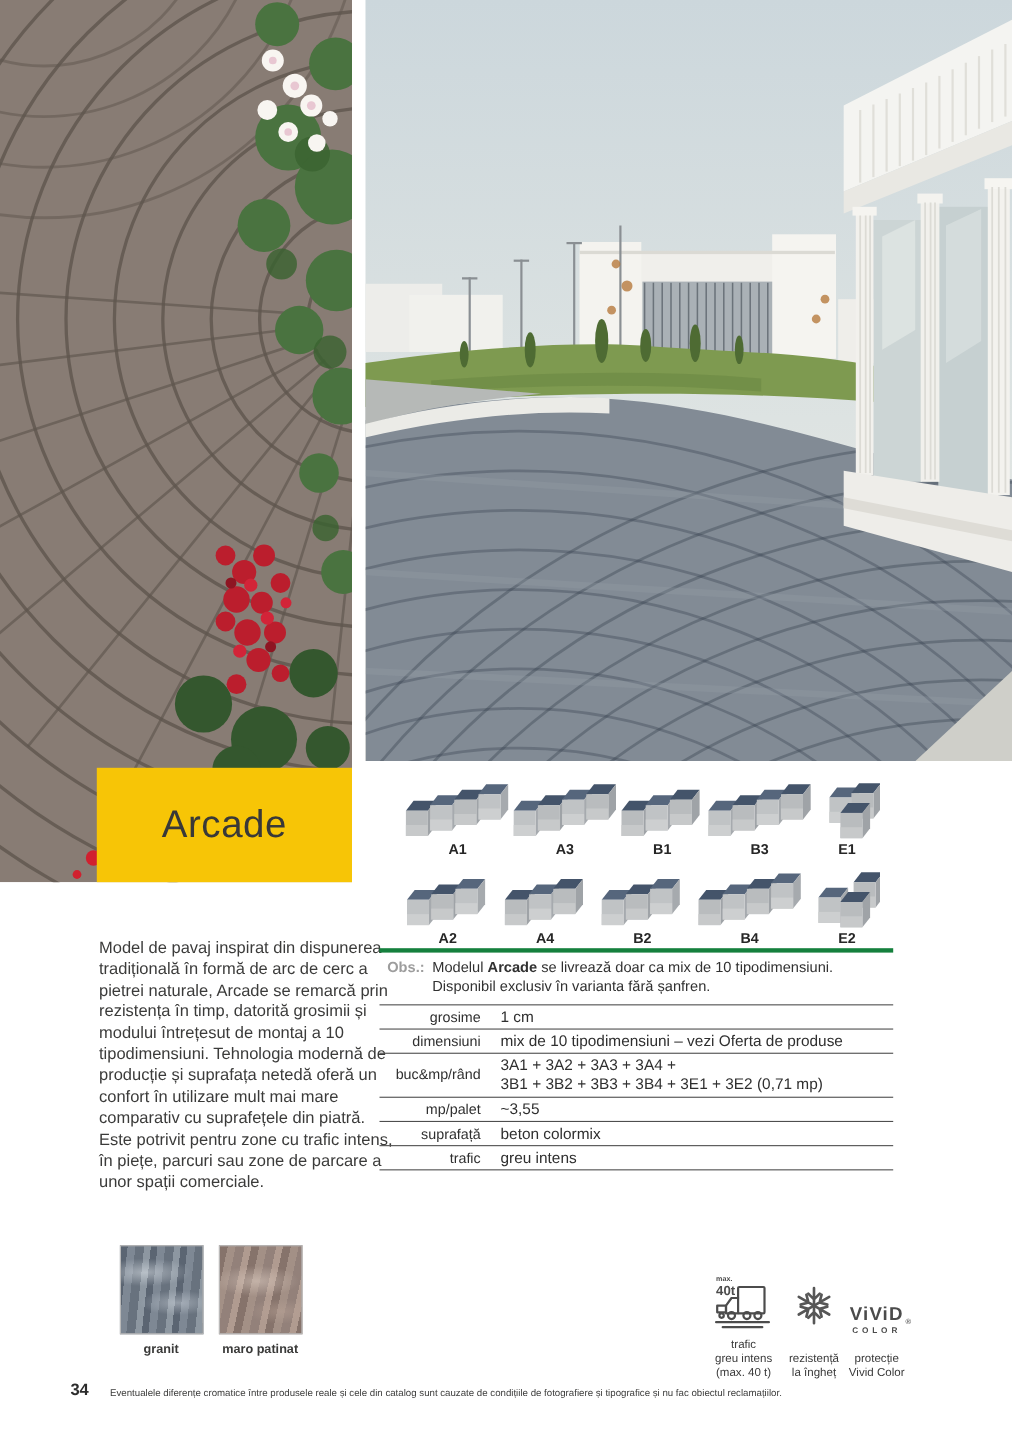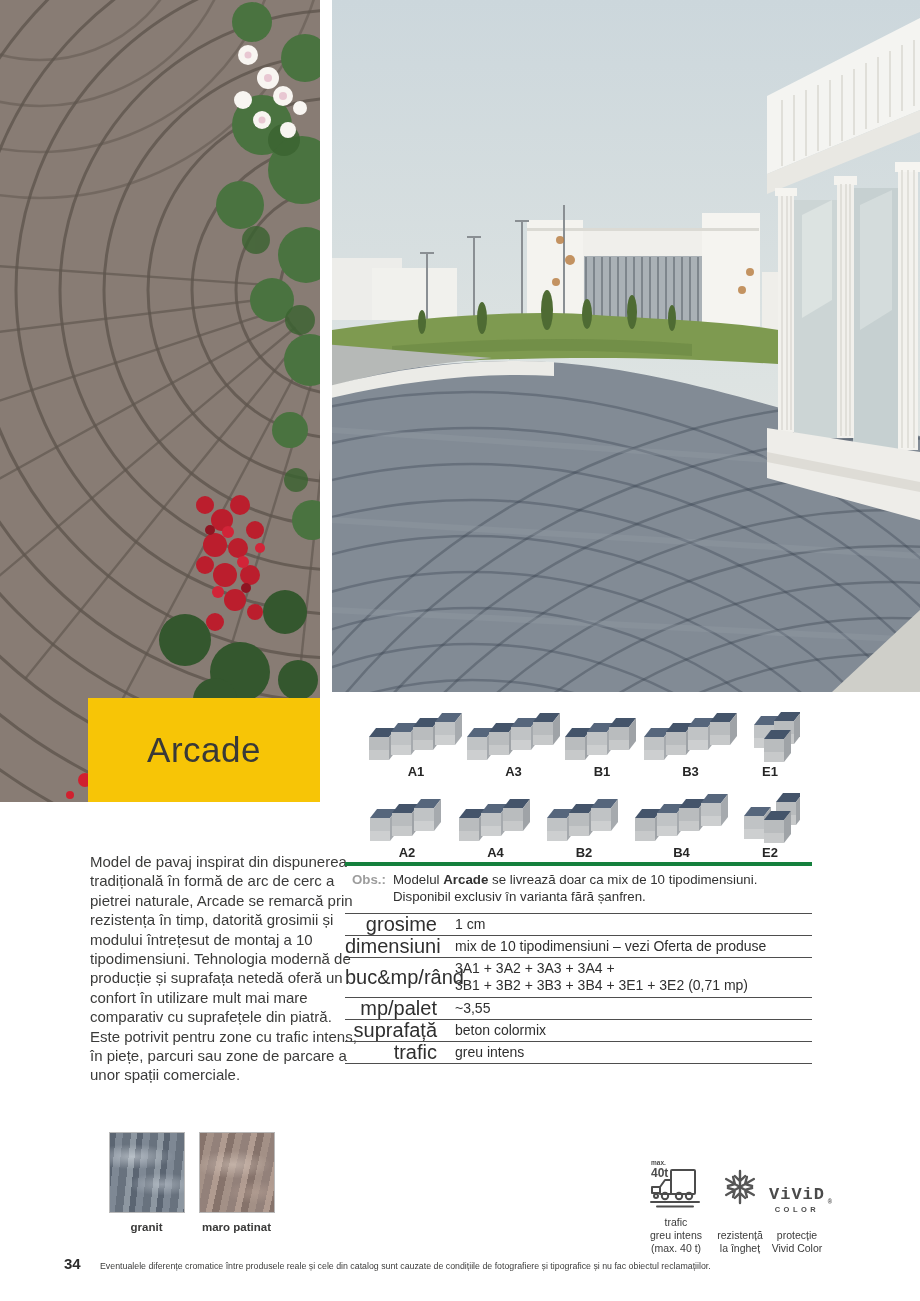--- a/index.html
+++ b/index.html
@@ -28,21 +28,21 @@
   .intro { position:absolute; left:90px; top:852px; width:268px;
            font-size:15px; line-height:19.4px; color:#3b3b3a; }
 
   
   .specs { position:absolute; left:345px; top:862px; width:467px; border-top:4px solid #15803d; }
   .obs { display:flex; gap:7px; padding:6px 0 8px 7px; font-size:13.3px; line-height:16.5px; color:#313131; }
   .obs-label { color:#9d9d9d; font-weight:bold; white-space:nowrap; }
   .spec-table { width:100%; }
   .spec-row { display:flex; border-top:1px solid #4e4e4e; align-items:flex-start; }
   .spec-row:last-child { border-bottom:1px solid #4e4e4e; }
-  .spec-label { width:92px; text-align:right; font-size:20px; line-height:21px; color:#2f2f2f; flex:none; }
+  .spec-label { width:92px; text-align:right; font-size:13px; line-height:21px; color:#2f2f2f; flex:none; }
   .spec-value { flex:1; padding-left:18px; font-size:14px; line-height:21px; color:#2f2f2f; }
   .spec-row.double .spec-value { line-height:17px; padding-top:2px; padding-bottom:3px; }
   .spec-row.double .spec-label { line-height:38px; }
 
   
   .swatches { position:absolute; left:87px; top:1132px; display:flex; gap:14px; }
   .swatch { width:76px; display:flex; flex-direction:column; align-items:center;padding-left:43px; }
   .swatch-img { width:76px; height:81px; border:1px solid #b9b9b9; }
   .swatch-img.granit { background:
       radial-gradient(60px 18px at 30% 30%, rgba(220,226,232,.55), rgba(0,0,0,0) 70%),
@@ -57,21 +57,21 @@
   .swatch-name { font-size:11.5px; font-weight:bold; color:#3a3a39; margin-top:8px; white-space:nowrap; }
 
   
   .badges { position:absolute; left:640px; top:1156px; width:186px; display:flex; justify-content:space-between; align-items:flex-end; }
   .badge { display:flex; flex-direction:column; align-items:center; }
   .badge-truck { width:72px; }
   .badge-frost { width:56px;gap:16px; }
   .badge-vivid { width:58px; }
   .badge-label { margin-top:6px; font-size:10.5px; line-height:12.8px; color:#3a3a3a; text-align:center; }
   .vivid { display:flex; flex-direction:column; align-items:center; height:46px; justify-content:center; }
-  .vivid-word { font-size:17px; font-weight:bold; color:#4b4b4b; letter-spacing:1px; line-height:17px; position:relative;font-family:Liberation Mono, monospace; }
+  .vivid-word { font-size:17px; font-weight:bold; color:#4b4b4b; letter-spacing:1px; line-height:17px; position:relative; }
   .vivid-reg { font-size:7px; position:absolute; right:-8px; top:8px; font-weight:normal; }
   .vivid-sub { font-size:7.5px; letter-spacing:3.5px; color:#4b4b4b; margin-top:2px; font-weight:bold; }
 
   
   .page-num { position:absolute; left:64px; top:1255px; font-size:15px; font-weight:bold; color:#2c2c2c; }
   .disclaimer { position:absolute; left:100px; top:1261px; width:760px; font-size:8.8px; color:#3c3c3b; }
 </style>
 </head>
 <body>
 

